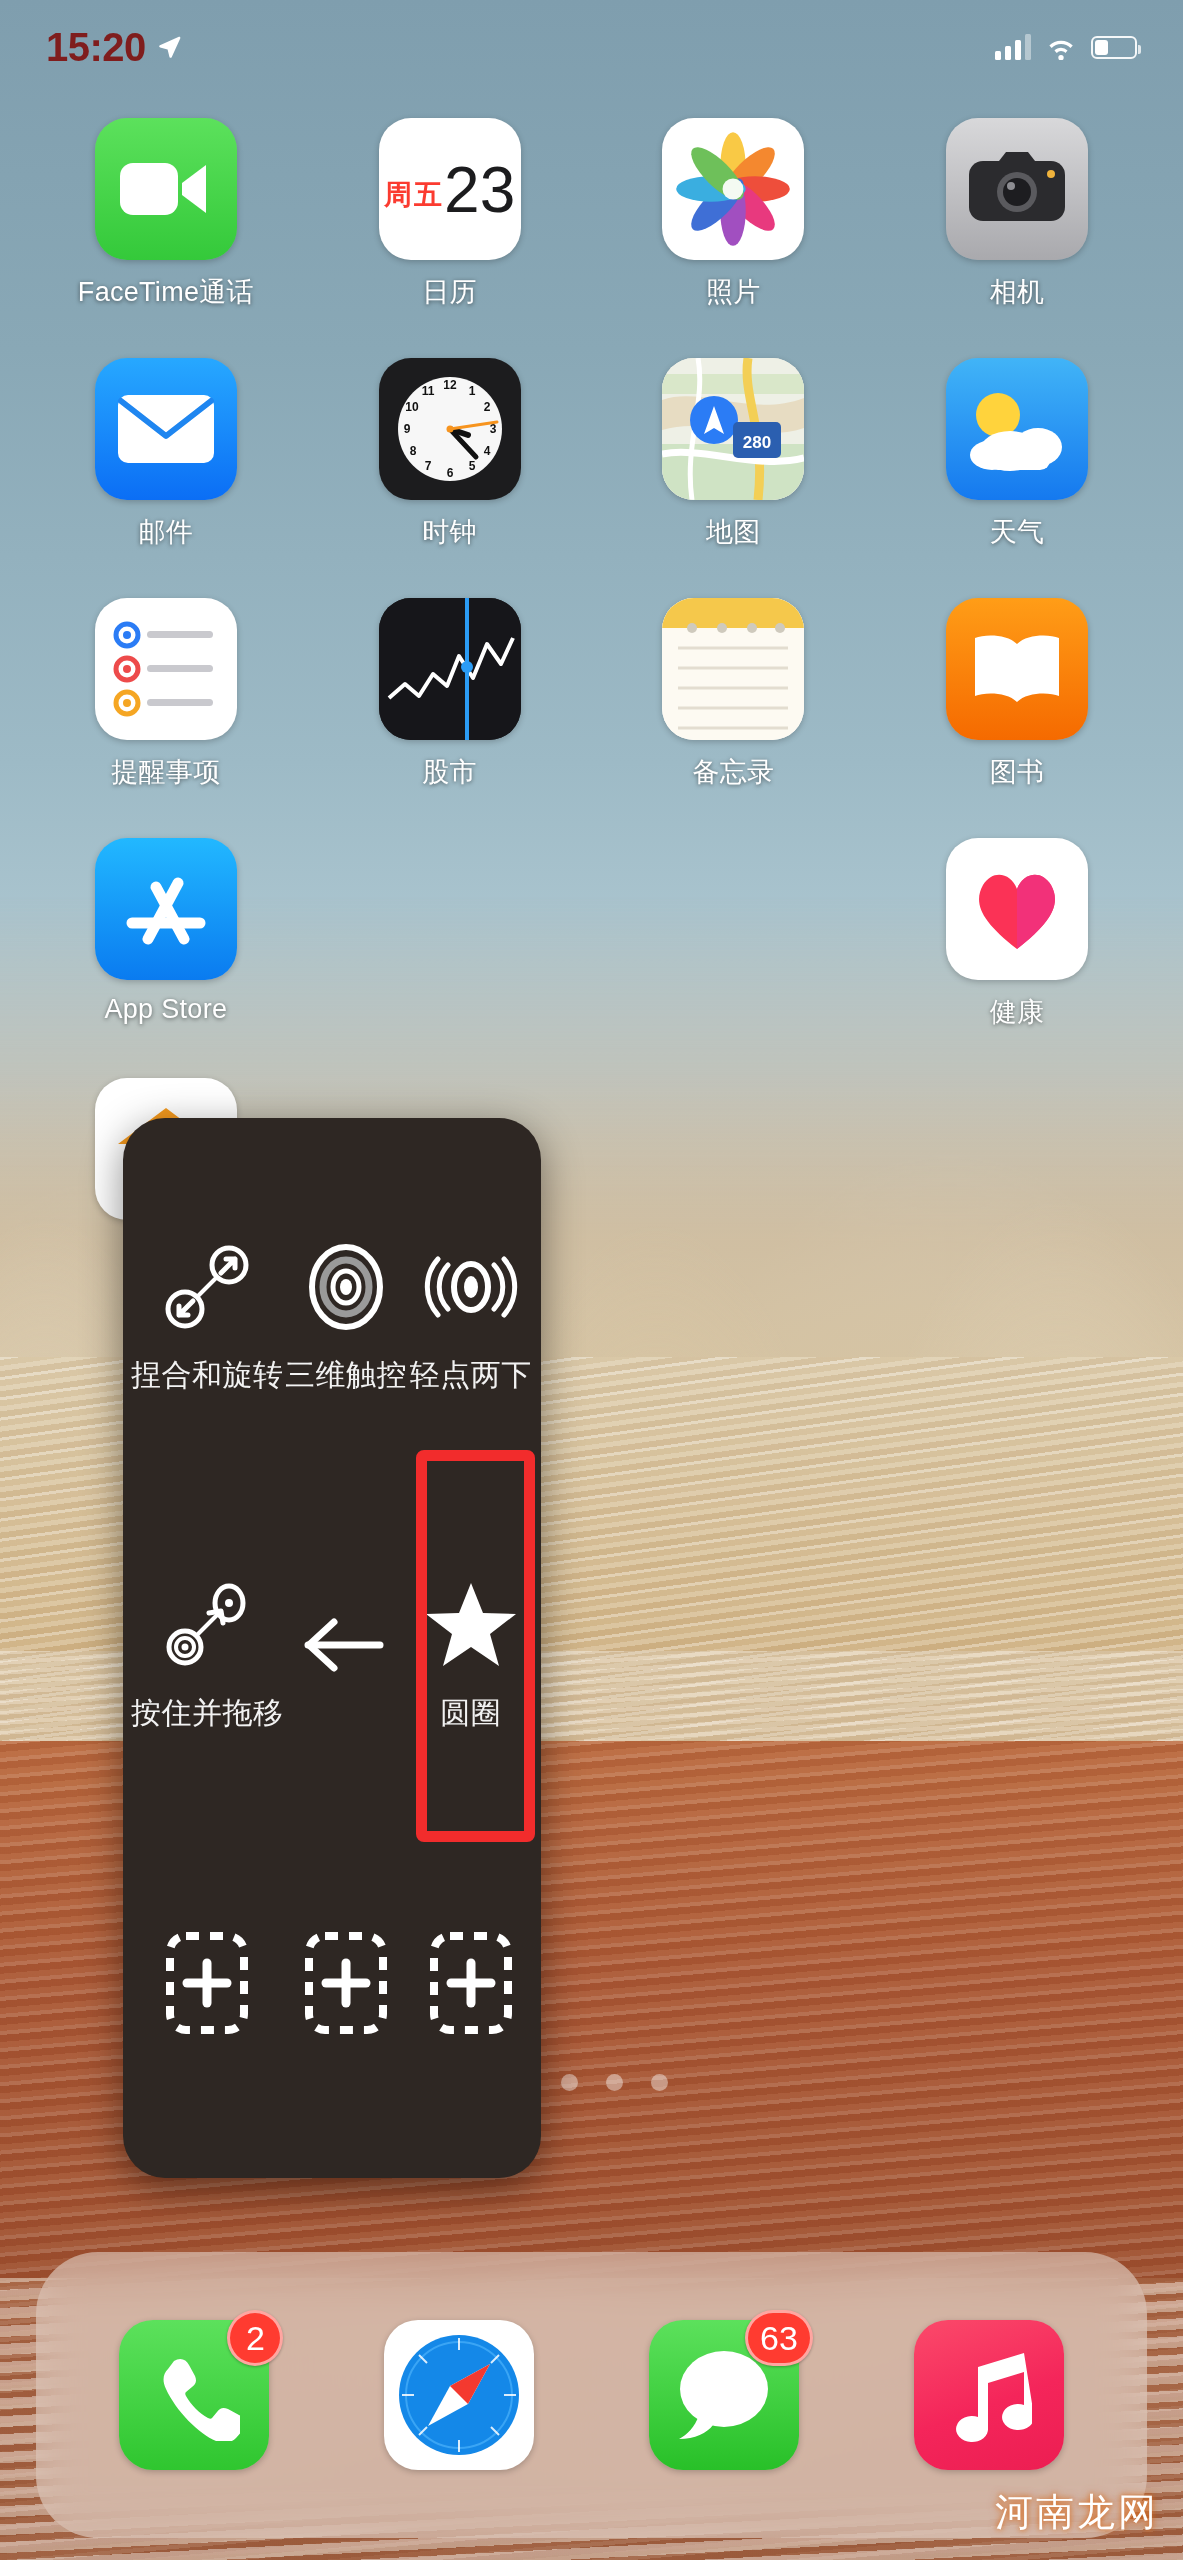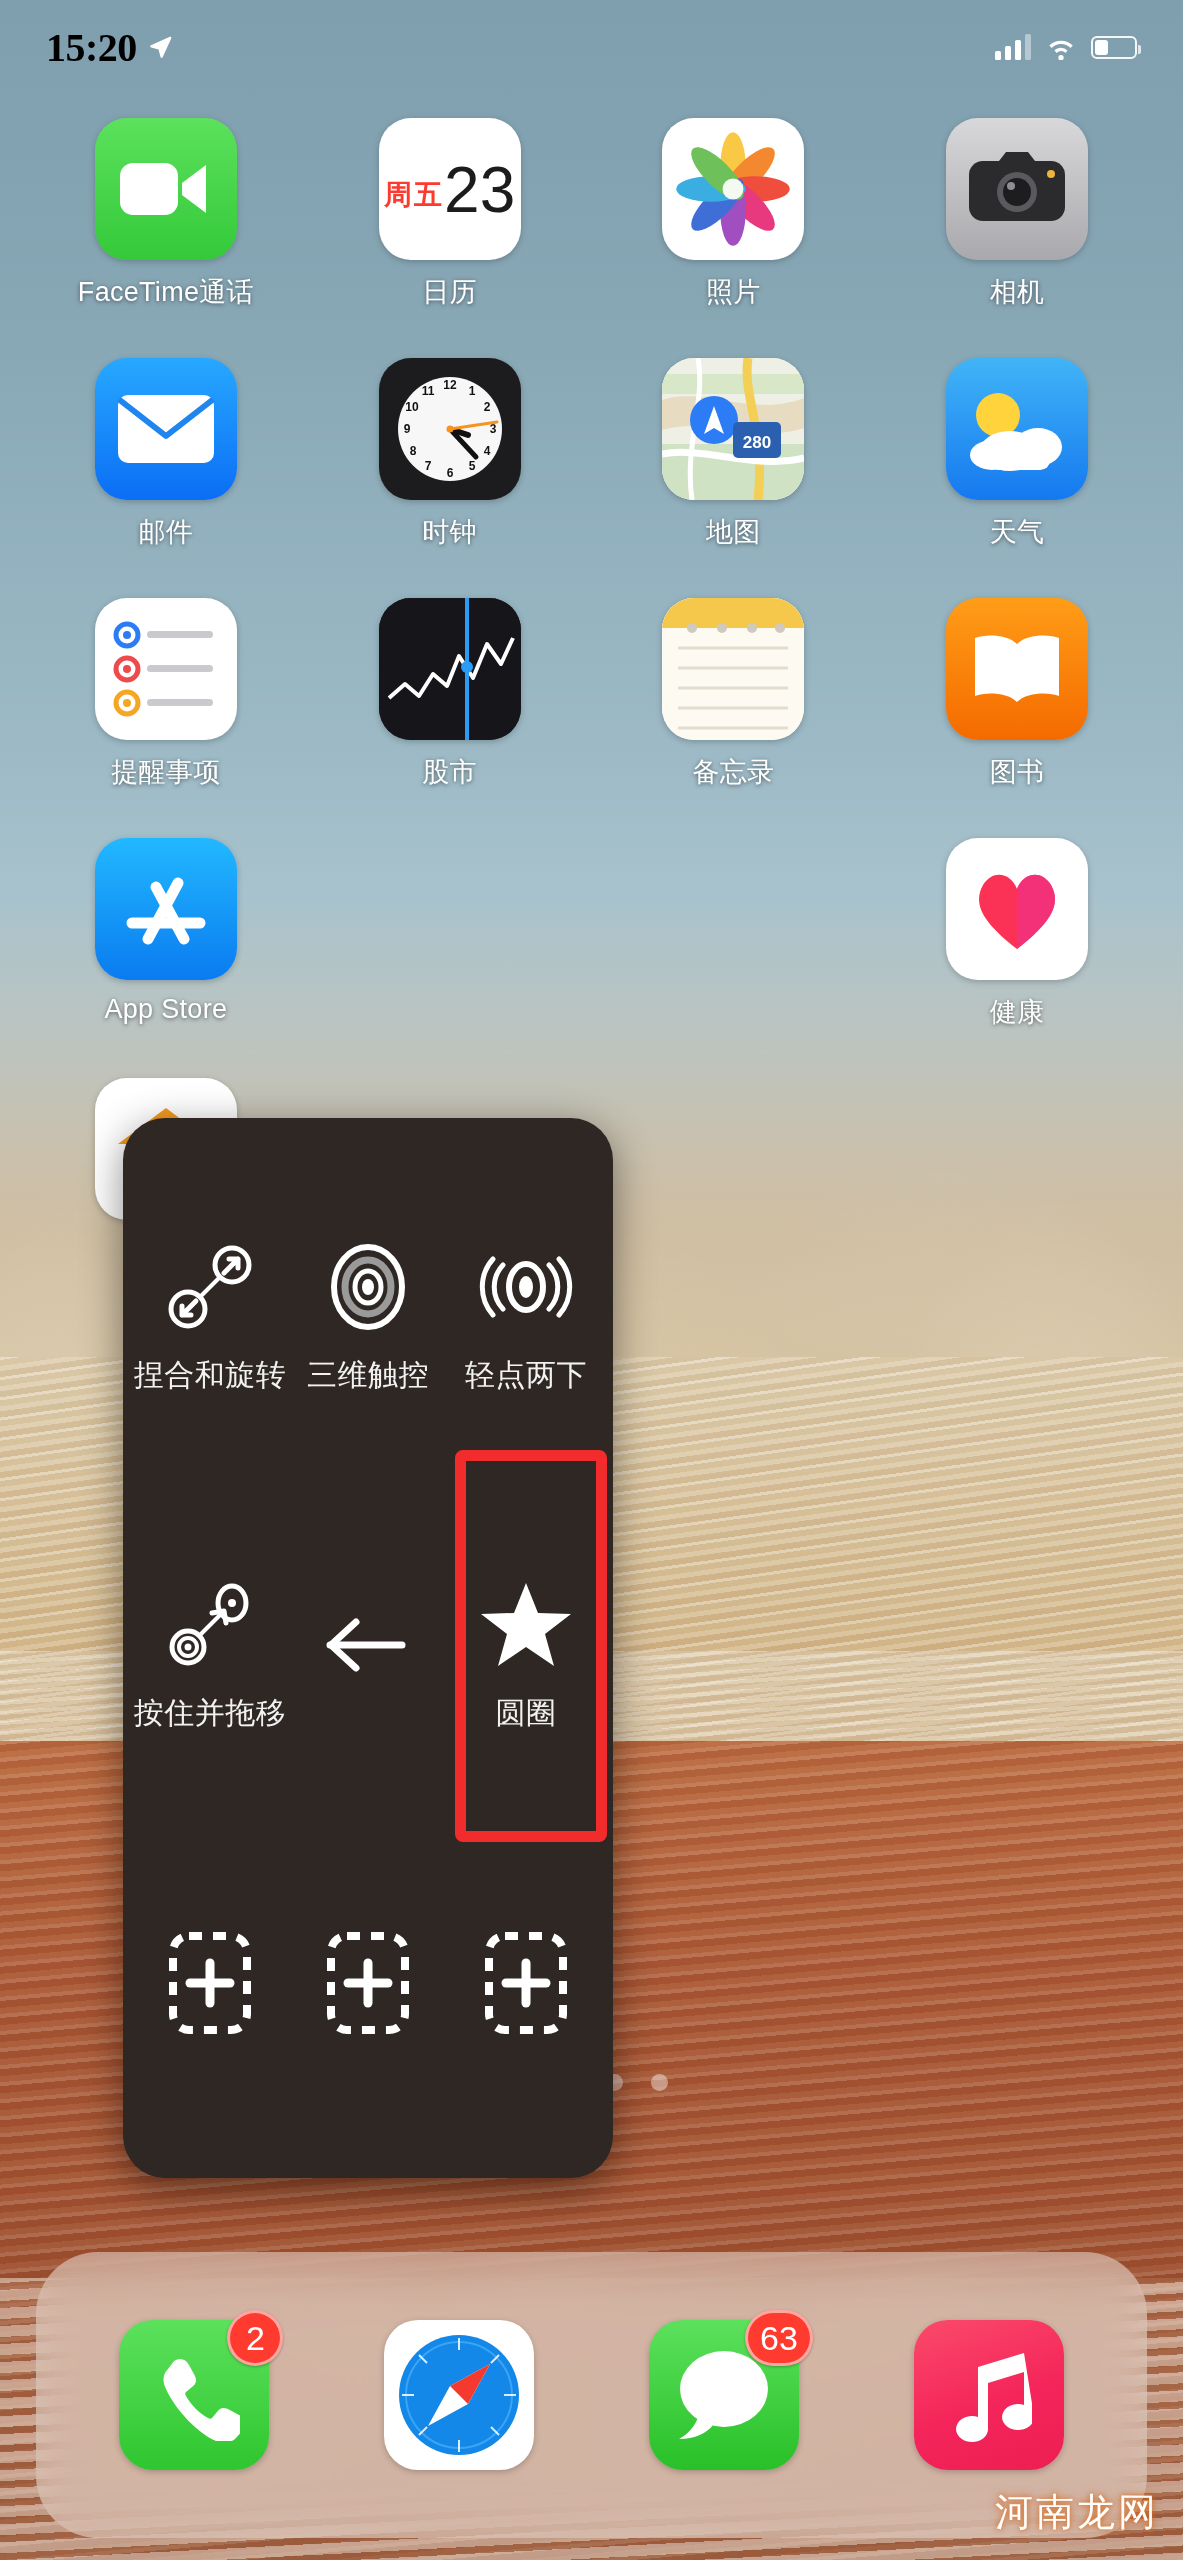--- a/index.html
+++ b/index.html
@@ -64,21 +64,21 @@
     background:repeating-linear-gradient(177deg,
         rgba(236,226,210,0.55) 0px, rgba(236,226,210,0.55) 5px,
         rgba(180,130,95,0.35) 5px, rgba(180,130,95,0.35) 12px,
         rgba(248,242,232,0.50) 12px, rgba(248,242,232,0.50) 18px);
   }
 
   
   #status-bar {
     position:absolute; top:0; left:0; right:0; height:94px;
     display:flex; align-items:center; justify-content:space-between;
-    padding:16px 46px; color:#000000; z-index:30;font-family:Liberation Serif, serif;
+    padding:16px 46px; color:#7f1d1d; z-index:30;
   }
   .sb-left { display:flex; align-items:center; gap:9px; }
   .sb-time { font-size:40px; font-weight:600; letter-spacing:-.5px; }
   .sb-right { display:flex; align-items:center; gap:13px; }
   .loc-arrow { display:block; }
   .bars { display:flex; align-items:flex-end; gap:4px; height:26px; }
   .bars i { display:block; width:6px; background:#fff; border-radius:1.5px; }
   .bars i:nth-child(1){height:9px}.bars i:nth-child(2){height:14px}
   .bars i:nth-child(3){height:20px}.bars i:nth-child(4){height:26px;opacity:.42}
   .batt { width:46px; height:23px; border:2.5px solid rgba(255,255,255,.92);
@@ -148,21 +148,21 @@
   .badge {
     position:absolute; top:-10px; right:-14px; min-width:56px; height:56px;
     padding:0 12px; border-radius:28px; background:#ff3b30; color:#fff;
     font-size:34px; font-weight:500; display:flex; align-items:center;
     justify-content:center; border:3px solid rgba(255,255,255,.55);
     box-shadow:0 1px 3px rgba(0,0,0,.28);
   }
 
   
   #at-menu {
-    position:absolute; left:123px; top:1118px; width:490px; height:1060px;
+    position:absolute; left:123px; top:1118px; width:418px; height:1060px;
     background:#2e2723; border-radius:42px; z-index:25;
     box-shadow:0 10px 40px rgba(0,0,0,.45);
     display:grid; grid-template-columns:repeat(3,1fr); grid-template-rows:repeat(3,1fr);
     padding:26px 8px 20px;
   }
   .at-cell {
     display:flex; flex-direction:column; align-items:center; justify-content:center;
     position:relative;
   }
   .at-glyph { height:112px; display:flex; align-items:center; justify-content:center; }

